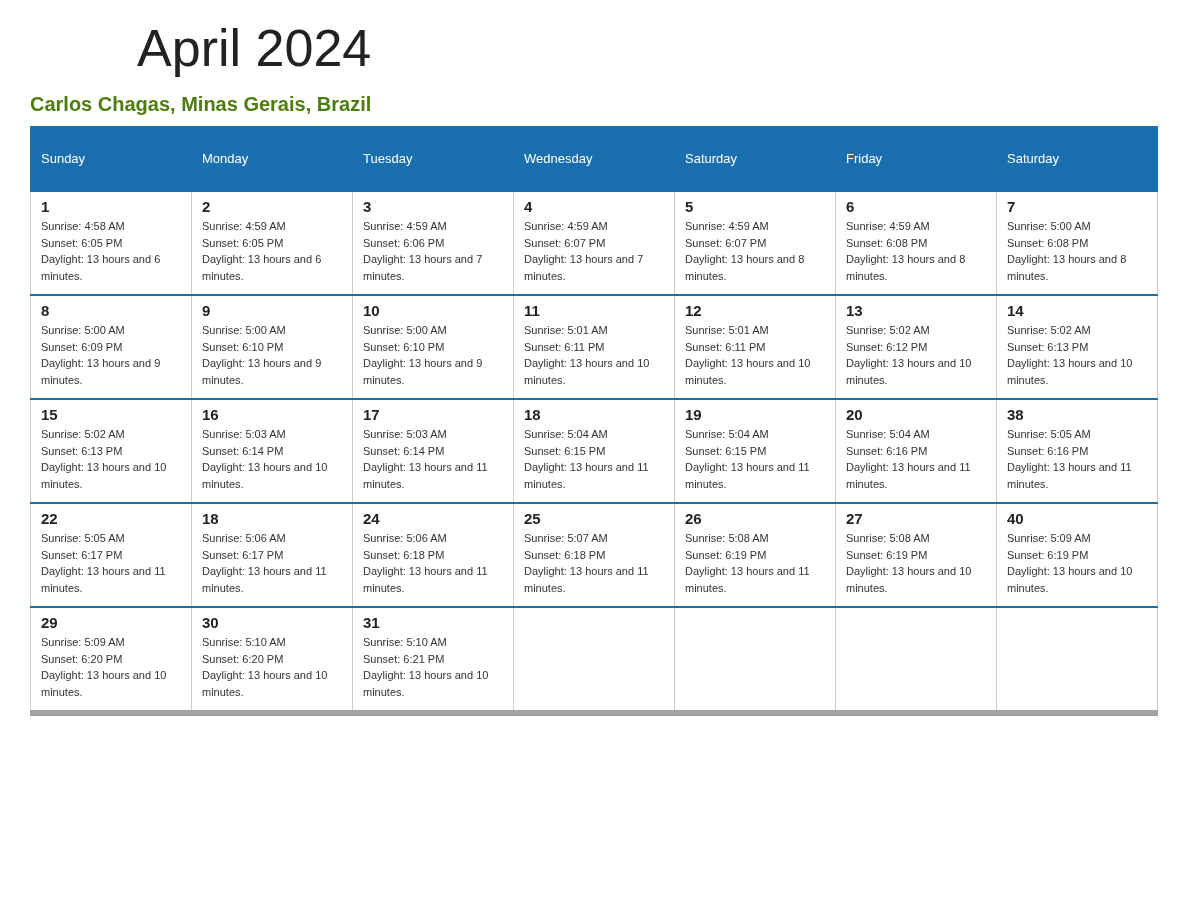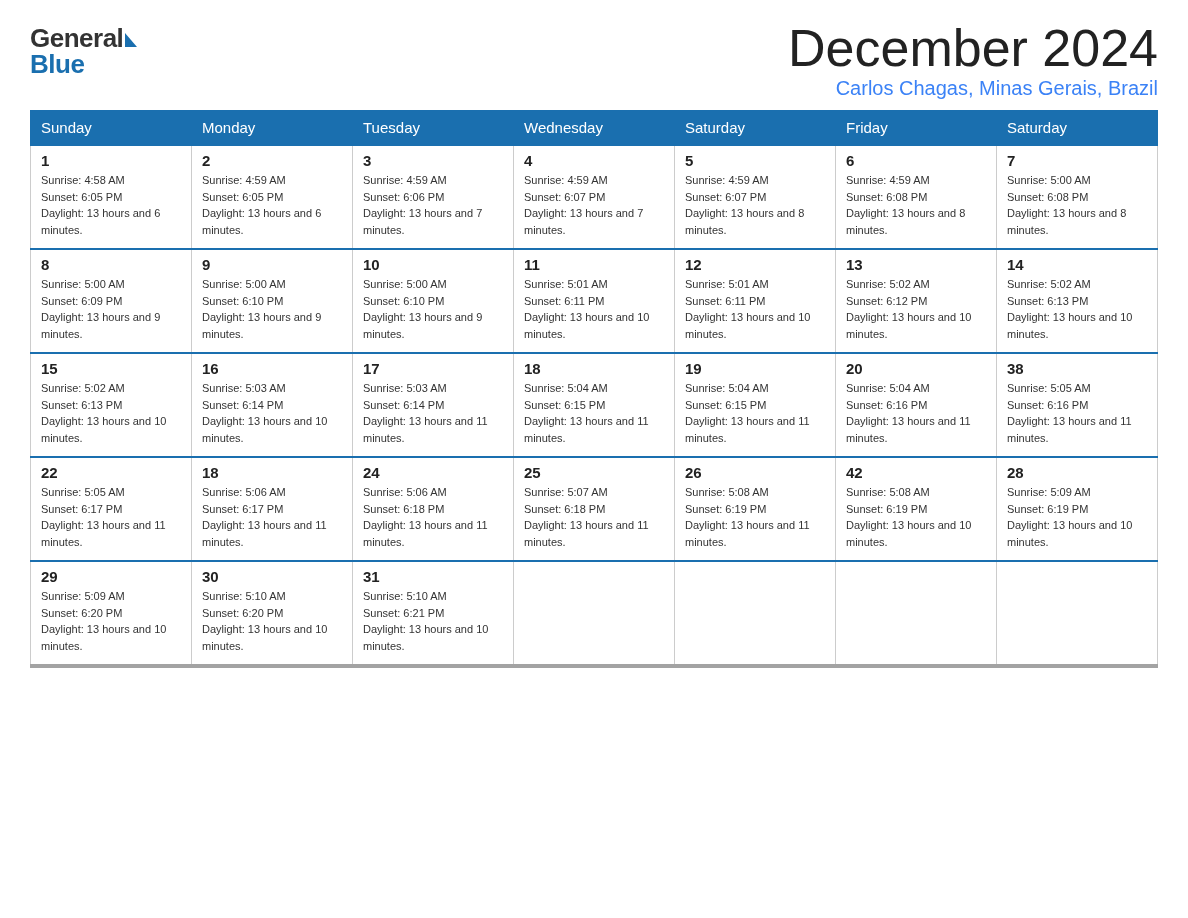--- a/index.html
+++ b/index.html
@@ -20,34 +20,35 @@
       text-align: right;
     }
     .month-title {
       font-size: 52px;
       font-weight: normal;
       color: #222;
       line-height: 1.1;
     }
     .location-subtitle {
       font-size: 20px;
-      color: #3b82f6;
-      margin-top: 0;
+      color: #4d7c0f;
+      margin-top: 16px;
+      font-weight: bold;
     }
     table {
       width: 100%;
       border-collapse: collapse;
       margin-top: 10px;
     }
     th {
       background-color: #1a6faf;
       color: #fff;
-      font-size: 15px;
+      font-size: 13px;
       font-weight: normal;
-      padding: 8px 10px;
+      padding: 24px 10px;
       text-align: left;
       border: 1px solid #1a6faf;
     }
     td {
       vertical-align: top;
       padding: 6px 10px 10px 10px;
       border: 1px solid #ccc;
       font-size: 13px;
       color: #333;
       width: 14.28%;
@@ -62,21 +63,21 @@
     }
     .day-info {
       font-size: 11px;
       color: #333;
       line-height: 1.5;
     }
     tr td {
       background: #fff;
     }
     tr:last-child td {
-      border-bottom: 4px solid #a3a3a3;
+      border-bottom: 6px solid #a3a3a3;
     }
     thead tr th:first-child {
       border-left: 1px solid #1a6faf;
     }
     tbody tr:first-child td {
       border-top: 2px solid #1a6faf;
     }
     tbody tr td {
       border-top: 1px solid #bbb;
       border-bottom: 1px solid #bbb;
@@ -114,30 +115,22 @@
       margin-left: 2px;
       vertical-align: middle;
       position: relative;
       top: -3px;
     }
   </style>
 </head>
 <body>
 
 <div class="header-row">
-  <div class="logo-wrapper">
-    <div>
-      <span class="logo-line1">General</span><span class="logo-icon"></span>
-    </div>
-    <div>
-      <span class="logo-line2">Blue</span>
-    </div>
-  </div>
   <div class="title-section">
-    <div class="month-title">December 2024</div>
+    <div class="month-title">April 2024</div>
     <div class="location-subtitle">Carlos Chagas, Minas Gerais, Brazil</div>
   </div>
 </div>
 
 <table>
   <thead>
     <tr>
     <th>Sunday</th>
         <th>Monday</th>
         <th>Tuesday</th>
@@ -174,22 +167,22 @@
         <td><span class="day-num">19</span><span class="day-info">Sunrise: 5:04 AM<br>Sunset: 6:15 PM<br>Daylight: 13 hours and 11 minutes.</span></td>
         <td><span class="day-num">20</span><span class="day-info">Sunrise: 5:04 AM<br>Sunset: 6:16 PM<br>Daylight: 13 hours and 11 minutes.</span></td>
         <td><span class="day-num">38</span><span class="day-info">Sunrise: 5:05 AM<br>Sunset: 6:16 PM<br>Daylight: 13 hours and 11 minutes.</span></td>
       </tr>
       <tr>
         <td><span class="day-num">22</span><span class="day-info">Sunrise: 5:05 AM<br>Sunset: 6:17 PM<br>Daylight: 13 hours and 11 minutes.</span></td>
         <td><span class="day-num">18</span><span class="day-info">Sunrise: 5:06 AM<br>Sunset: 6:17 PM<br>Daylight: 13 hours and 11 minutes.</span></td>
         <td><span class="day-num">24</span><span class="day-info">Sunrise: 5:06 AM<br>Sunset: 6:18 PM<br>Daylight: 13 hours and 11 minutes.</span></td>
         <td><span class="day-num">25</span><span class="day-info">Sunrise: 5:07 AM<br>Sunset: 6:18 PM<br>Daylight: 13 hours and 11 minutes.</span></td>
         <td><span class="day-num">26</span><span class="day-info">Sunrise: 5:08 AM<br>Sunset: 6:19 PM<br>Daylight: 13 hours and 11 minutes.</span></td>
-        <td><span class="day-num">42</span><span class="day-info">Sunrise: 5:08 AM<br>Sunset: 6:19 PM<br>Daylight: 13 hours and 10 minutes.</span></td>
-        <td><span class="day-num">28</span><span class="day-info">Sunrise: 5:09 AM<br>Sunset: 6:19 PM<br>Daylight: 13 hours and 10 minutes.</span></td>
+        <td><span class="day-num">27</span><span class="day-info">Sunrise: 5:08 AM<br>Sunset: 6:19 PM<br>Daylight: 13 hours and 10 minutes.</span></td>
+        <td><span class="day-num">40</span><span class="day-info">Sunrise: 5:09 AM<br>Sunset: 6:19 PM<br>Daylight: 13 hours and 10 minutes.</span></td>
       </tr>
       <tr>
         <td><span class="day-num">29</span><span class="day-info">Sunrise: 5:09 AM<br>Sunset: 6:20 PM<br>Daylight: 13 hours and 10 minutes.</span></td>
         <td><span class="day-num">30</span><span class="day-info">Sunrise: 5:10 AM<br>Sunset: 6:20 PM<br>Daylight: 13 hours and 10 minutes.</span></td>
         <td><span class="day-num">31</span><span class="day-info">Sunrise: 5:10 AM<br>Sunset: 6:21 PM<br>Daylight: 13 hours and 10 minutes.</span></td>
         <td></td>
         <td></td>
         <td></td>
         <td></td>
       </tr>

